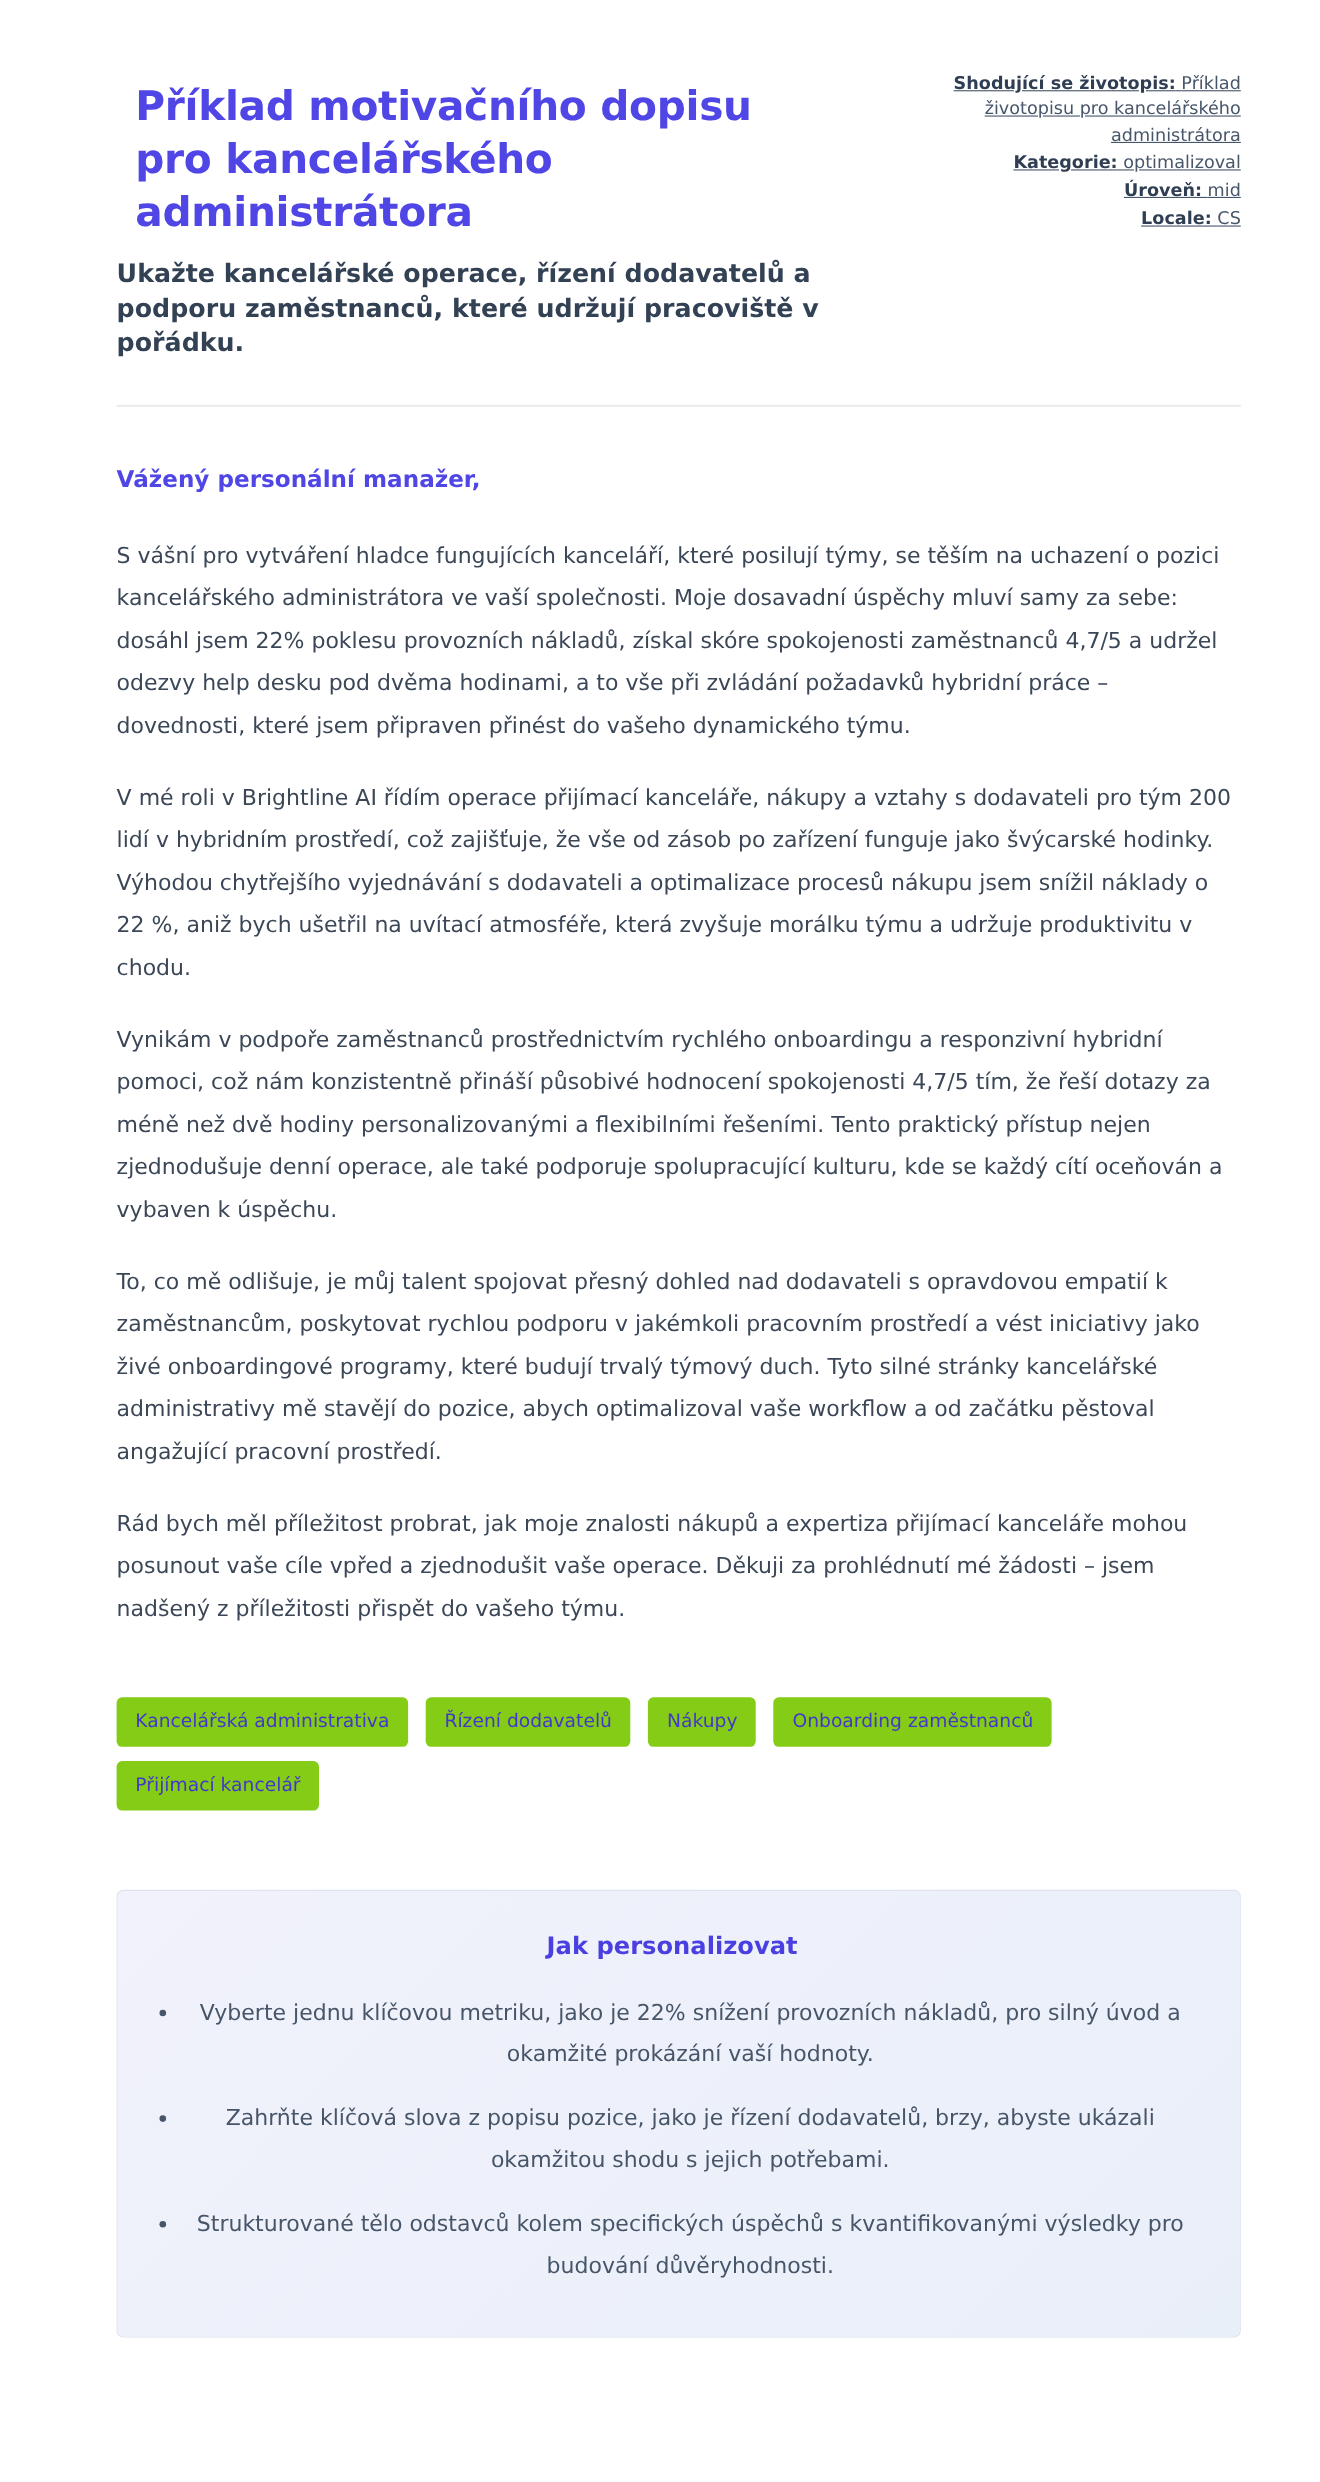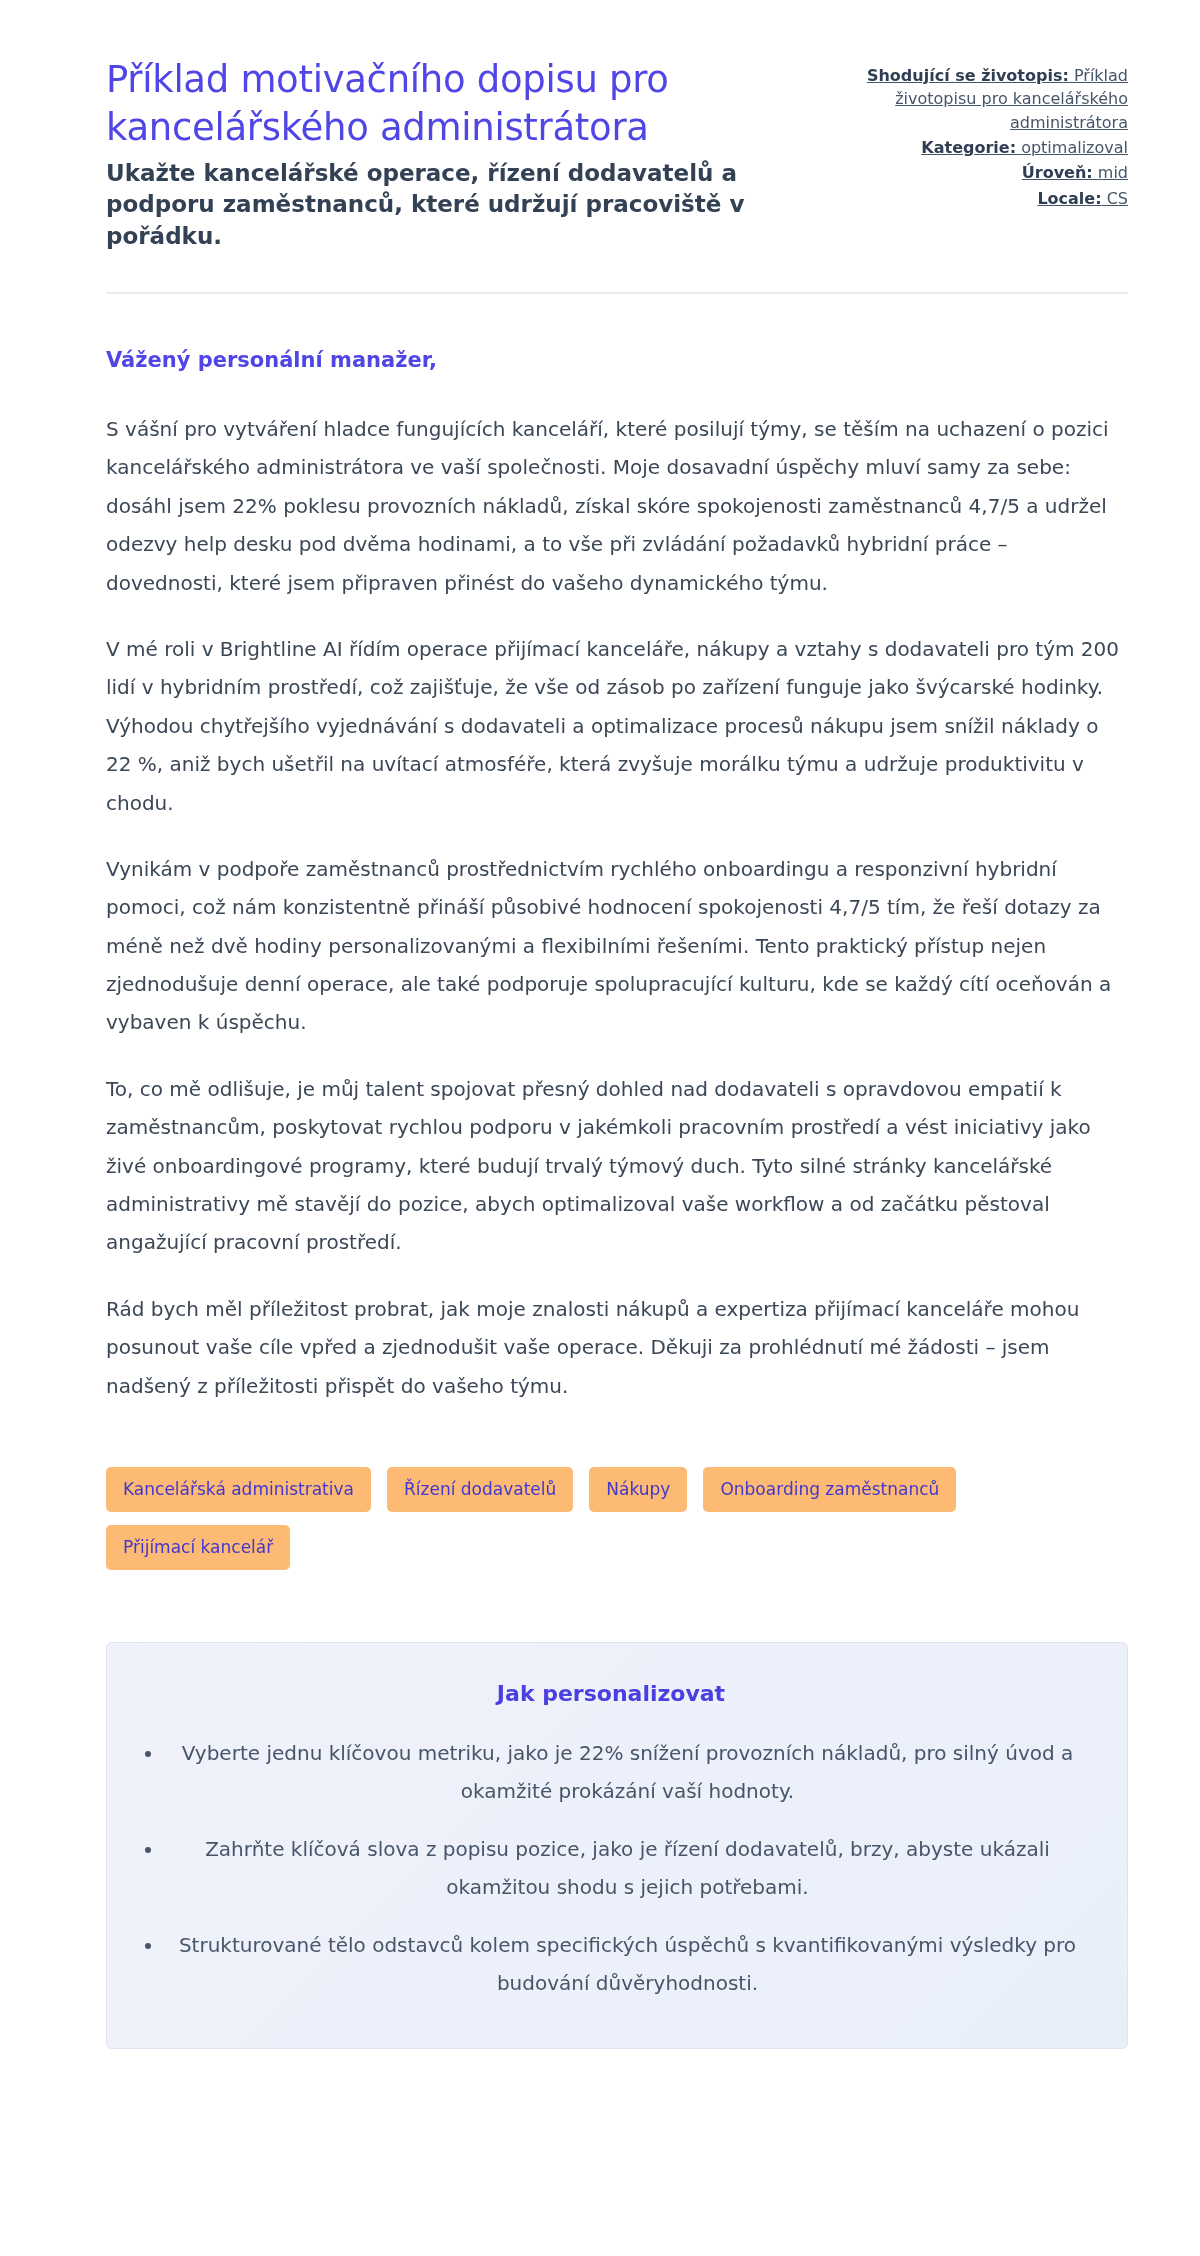--- a/index.html
+++ b/index.html
@@ -2,39 +2,39 @@
 <html lang="cs"><head>
 <meta charset="utf-8">
 <style>
   html,body{margin:0;padding:0;background:#ffffff;}
   body{font-family:"DejaVu Sans",sans-serif;color:#374151;}
   .page{width:1200px;box-sizing:border-box;padding:56px 72px 70px 106px;background:#fff;}
 
   
   .header{display:flex;justify-content:space-between;align-items:flex-start;gap:36px;}
   .title-block{width:640px;}
-  .page-title{margin:0;font-size:37px;line-height:1.3;font-weight:400;color:#4f46e5;letter-spacing:-0.3px;}
+  .page-title{margin:17px;font-size:37px;line-height:1.3;font-weight:700;color:#4f46e5;letter-spacing:-0.3px;}
   .page-subtitle{margin:6px 0 0;font-size:23px;line-height:1.36;font-weight:700;color:#334155;}
   .meta{width:330px;text-align:right;font-size:16px;line-height:1.46;color:#475569;padding-top:8px;text-decoration:underline;}
   .meta-item{margin:0 0 2px;}
   .meta-label{font-weight:700;color:#2f3e53;}
 
   
   .divider{border:none;border-top:2px solid #ececec;margin:40px 0 0;}
 
   
   .letter{margin-top:54px;}
   .greeting{margin:0 0 38px;font-size:21px;font-weight:700;color:#4f46e5;}
   .letter p.body{margin:0 0 28px;font-size:20px;line-height:1.92;color:#3b4757;}
   .sig-name{margin:74px 0 0;font-size:20px;font-weight:700;color:#1f2937;}
   .sig-role{margin:20px 0 0;font-size:20px;color:#475569;}
 
   
   .tags{margin-top:62px;display:flex;flex-wrap:wrap;gap:13px 16px;}
-  .tag{display:inline-block;background:#fdba74;color:#4338ca;font-size:17px;line-height:1;
+  .tag{display:inline-block;background:#84cc16;color:#4338ca;font-size:17px;line-height:1;
        padding:14px 17px;border-radius:5px;white-space:nowrap;}
 
   
   .info-box{margin-top:72px;box-sizing:border-box;
     background:linear-gradient(135deg,#f1f2fb 0%,#e9eff9 100%);
     border:1px solid #dde3f0;border-radius:6px;
     padding:38px 42px 46px 30px;text-align:center;}
   .info-heading{margin:0;font-size:22px;font-weight:700;color:#4a3fe0;}
   .info-list{margin:28px 0 0;padding:0 0 0 27px;list-style:disc;}
   .info-list li{font-size:20px;line-height:1.9;color:#475569;margin:0 0 20px;padding-left:6px;}

